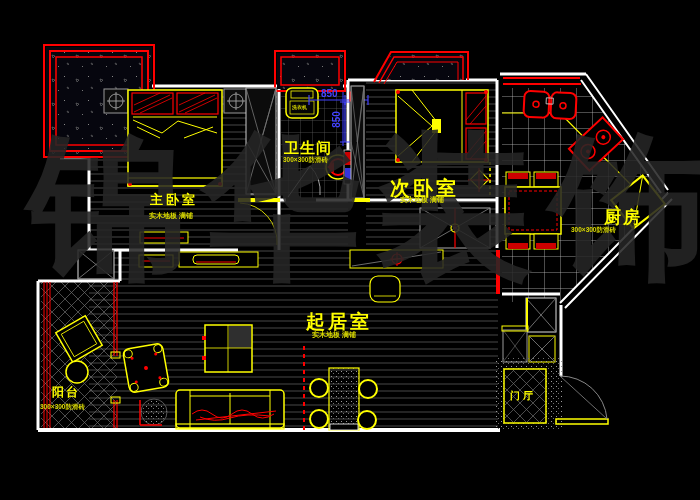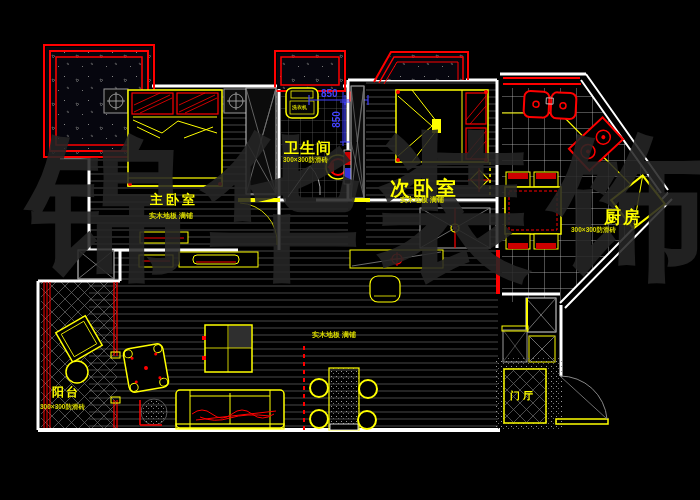--- a/index.html
+++ b/index.html
@@ -339,20 +339,21 @@
 
 <div class="lbl" style="left:284px;top:139px;font-size:15px;letter-spacing:1px;">卫生间</div>
 <div class="sub" style="left:283px;top:156px;font-size:6.5px;">300×300防滑砖</div>
 
 <div class="lbl" style="left:390px;top:175px;font-size:20px;letter-spacing:3px;">次卧室</div>
 <div class="sub" style="left:400px;top:195px;font-size:7px;">实木地板 满铺</div>
 
 <div class="lbl" style="left:604px;top:206px;font-size:17px;letter-spacing:2px;">厨房</div>
 <div class="sub" style="left:571px;top:226px;font-size:6.5px;">300×300防滑砖</div>
 
+<div class="lbl" style="left:306px;top:309px;font-size:19px;letter-spacing:3px;">起居室</div>
 <div class="sub" style="left:312px;top:330px;font-size:7px;">实木地板 满铺</div>
 
 <div class="lbl" style="left:52px;top:384px;font-size:12px;letter-spacing:2px;">阳台</div>
 <div class="sub" style="left:40px;top:403px;font-size:6.5px;">300×300防滑砖</div>
 
 <div class="lbl" style="left:510px;top:389px;font-size:10px;letter-spacing:3px;">门厅</div>
 
 <div class="dim" style="left:321px;top:88px;font-size:10px;">850</div>
 <div class="dim" style="left:328px;top:114px;font-size:10px;transform:rotate(-90deg);">850</div>
 

